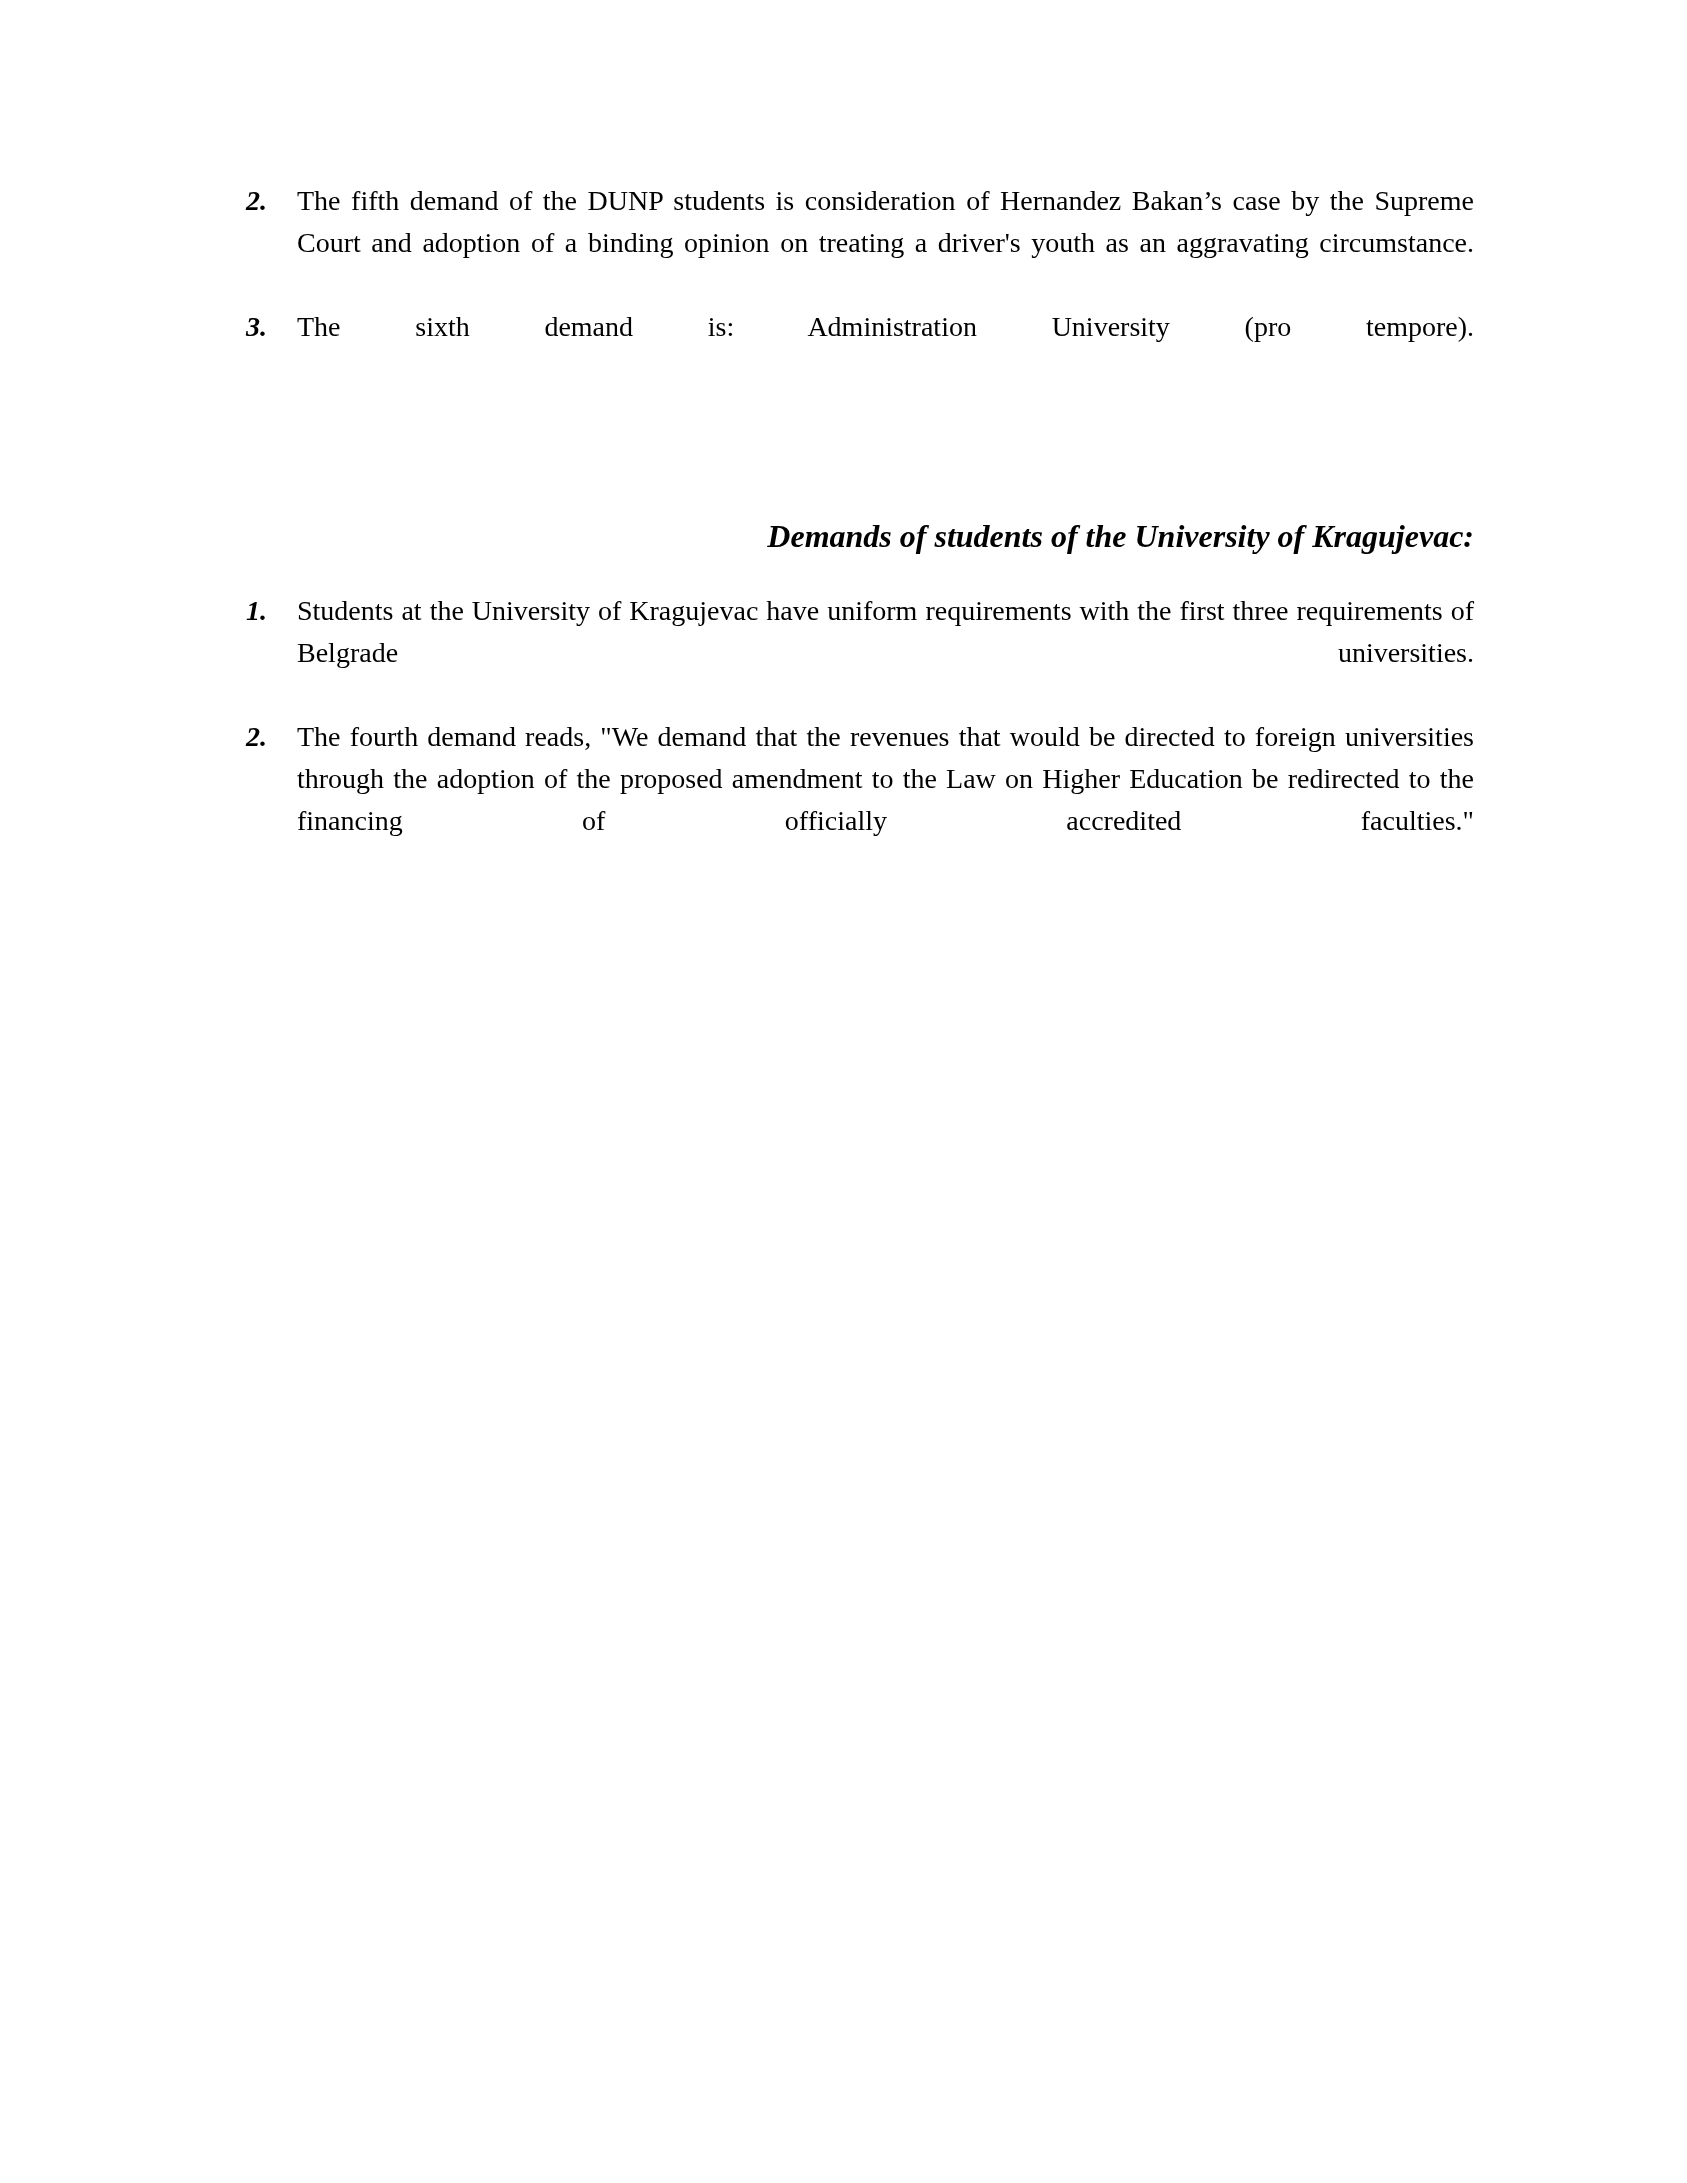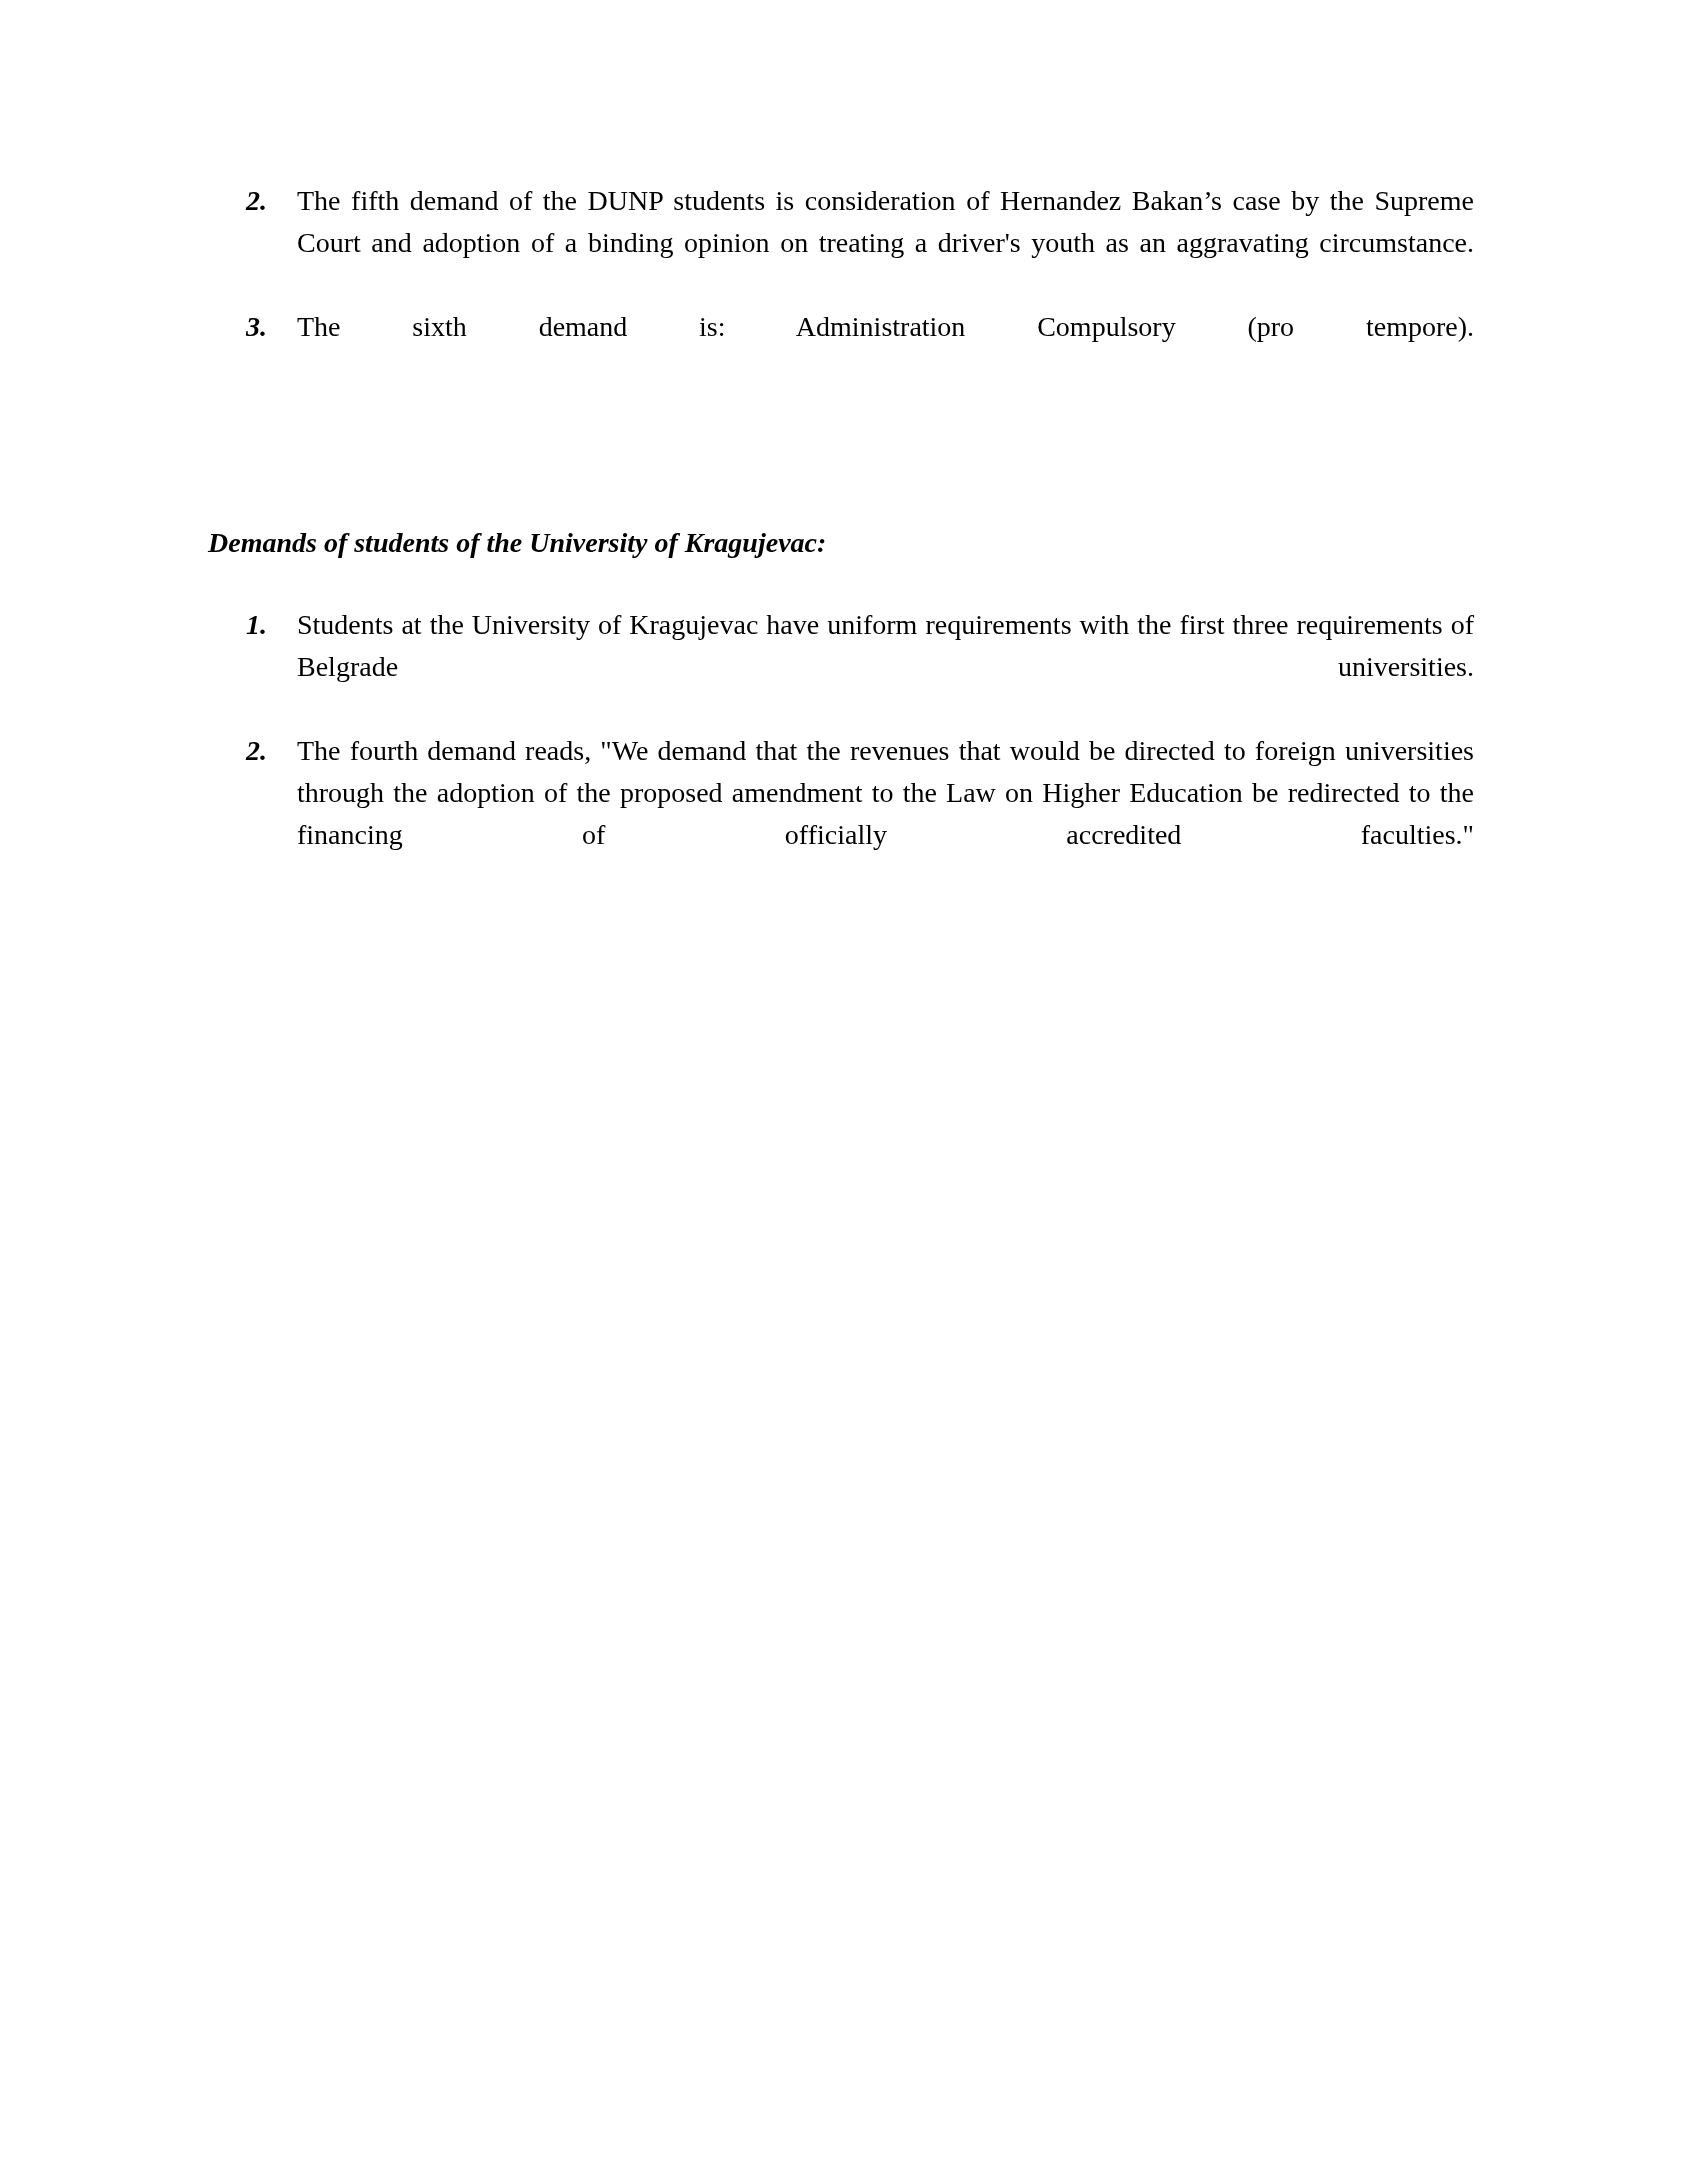--- a/index.html
+++ b/index.html
@@ -59,43 +59,44 @@
     display: inline-block;
     width: 100%;
   }
 
   .list-top > li { margin-bottom: 0; }
 
   
   .section-heading {
     font-weight: bold;
     font-style: italic;
-    font-size: 28px;
+    font-size: 32px;
     line-height: 1.5;
-    margin: 10px;
+    margin: 0;
     padding: 0;
+    text-align: right;
   }
 
   .gap-after-list  { height: 122px; }
   .gap-after-head  { height: 30px; }
 </style>
 </head>
 <body>
 
 <div class="page">
   <div class="content">
 
     <ol class="demand-list list-top">
       <li>
         <span class="marker">2.</span>
         <span class="item-text">The fifth demand of the DUNP students is consideration of Hernandez Bakan’s case by the Supreme Court and adoption of a binding opinion on treating a driver's youth as an aggravating circumstance.</span>
       </li>
       <li>
         <span class="marker">3.</span>
-        <span class="item-text">The sixth demand is: Administration Compulsory (pro tempore).</span>
+        <span class="item-text">The sixth demand is: Administration University (pro tempore).</span>
       </li>
     </ol>
 
     <div class="gap-after-list"></div>
 
     <div class="section-heading">Demands of students of the University of Kragujevac:</div>
 
     <div class="gap-after-head"></div>
 
     <ol class="demand-list list-bottom">

